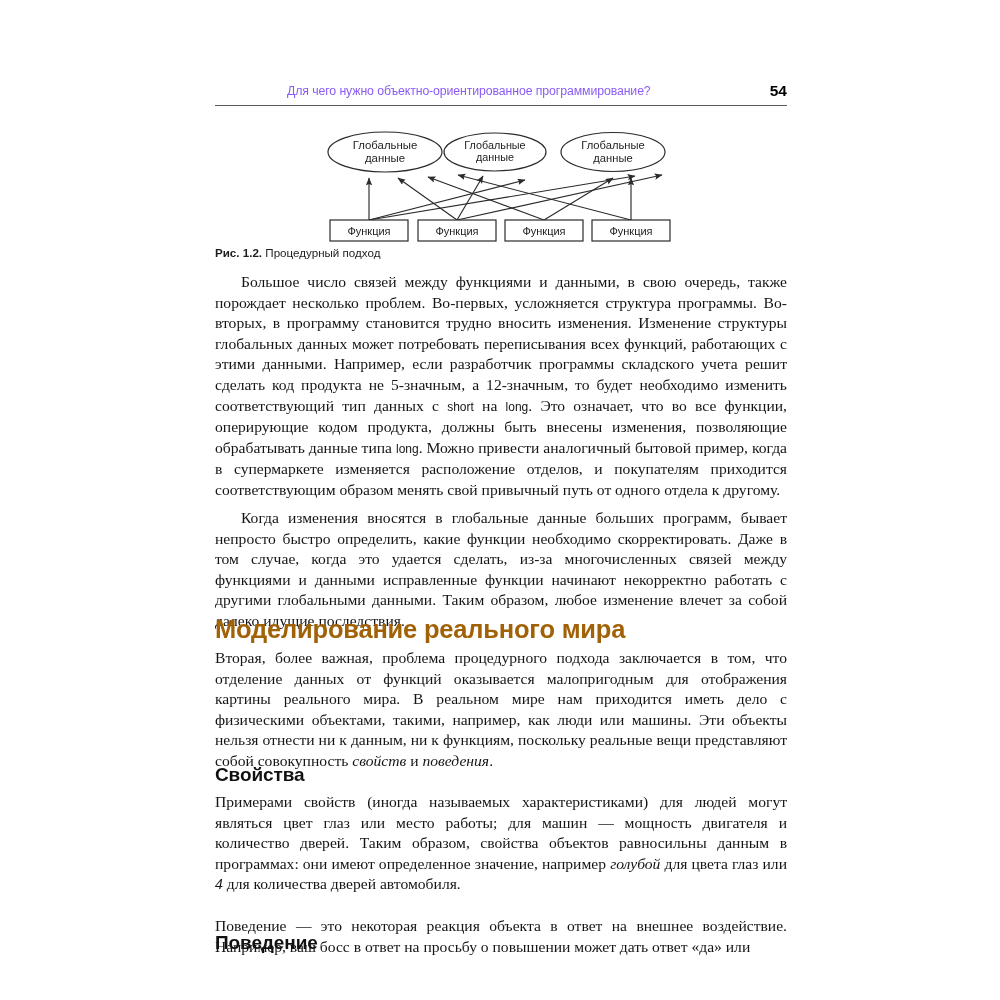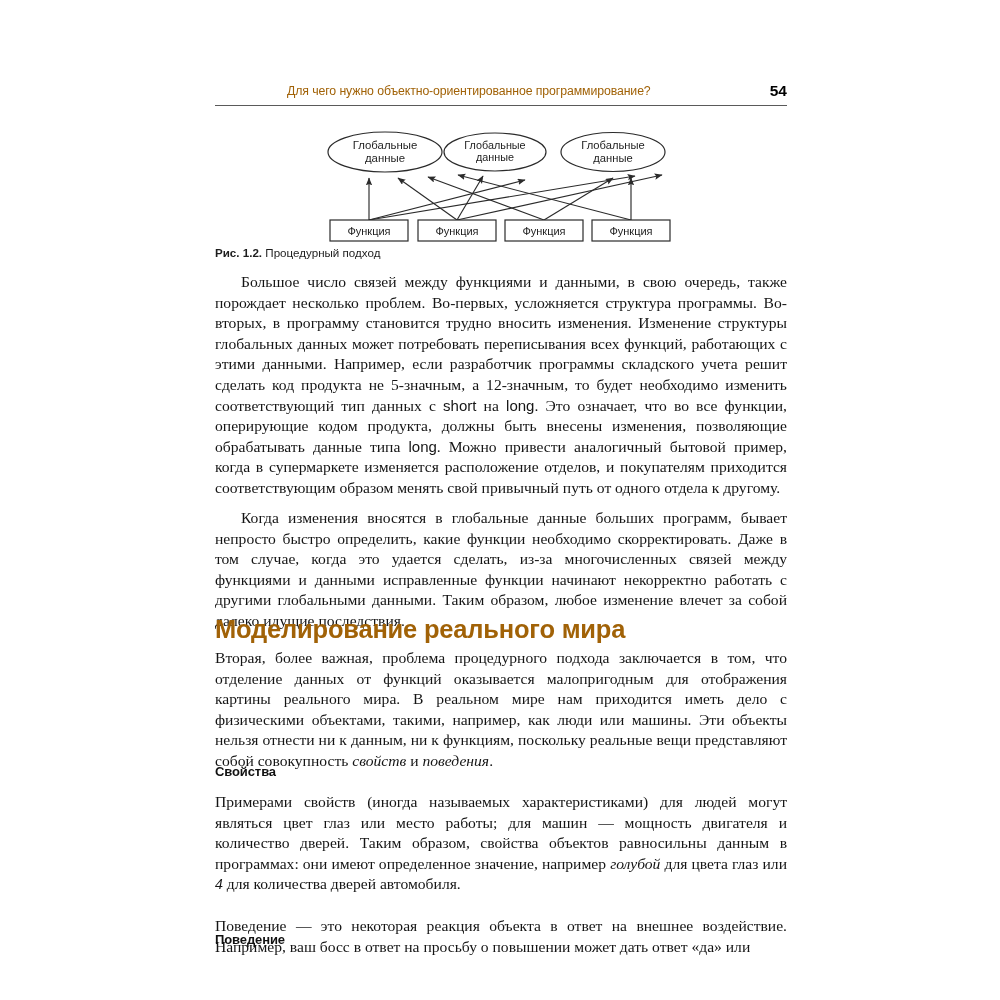--- a/index.html
+++ b/index.html
@@ -31,21 +31,21 @@
     width: 572px;
     height: 24px;
   }
   .runhead-title {
     position: absolute;
     left: 72px;
     top: 0;
     font-family: "Liberation Sans", sans-serif;
     font-size: 12.3px;
     letter-spacing: -0.1px;
-    color: #a16207;
+    color: #8b5cf6;
     white-space: nowrap;
   }
   .runhead-page {
     position: absolute;
     right: 0;
     top: -2px;
     font-family: "Liberation Sans", sans-serif;
     font-weight: bold;
     font-size: 15.5px;
     color: #000;
@@ -91,37 +91,37 @@
     font-size: 15.6px;
     line-height: 20.6px;
     text-align: justify;
     text-indent: 26px;
     color: #151515;
     font-family: "Liberation Serif", serif;
   }
   p.para.noindent { text-indent: 0; }
   p.para .code {
     font-family: "Liberation Sans", sans-serif;
-    font-size: 15px;
+    font-size: 12px;
   }
   p.para i { font-style: italic; }
 
   h1.h-main {
     margin: 0;
     font-family: "Liberation Sans", sans-serif;
     font-weight: bold;
     font-size: 25.5px;
     letter-spacing: -0.2px;
     color: #a16207;
   }
   h2.h-sub {
     margin: 0;
     font-family: "Liberation Sans", sans-serif;
     font-weight: bold;
-    font-size: 13px;
+    font-size: 19px;
     letter-spacing: -0.1px;
     color: #111;
   }
 
   
   #para-1 { top: 272px; }
   #para-2 { top: 508px; }
   #head-modeling { top: 615px; }
   #para-3 { top: 648px; }
   #head-properties { top: 764px; }

